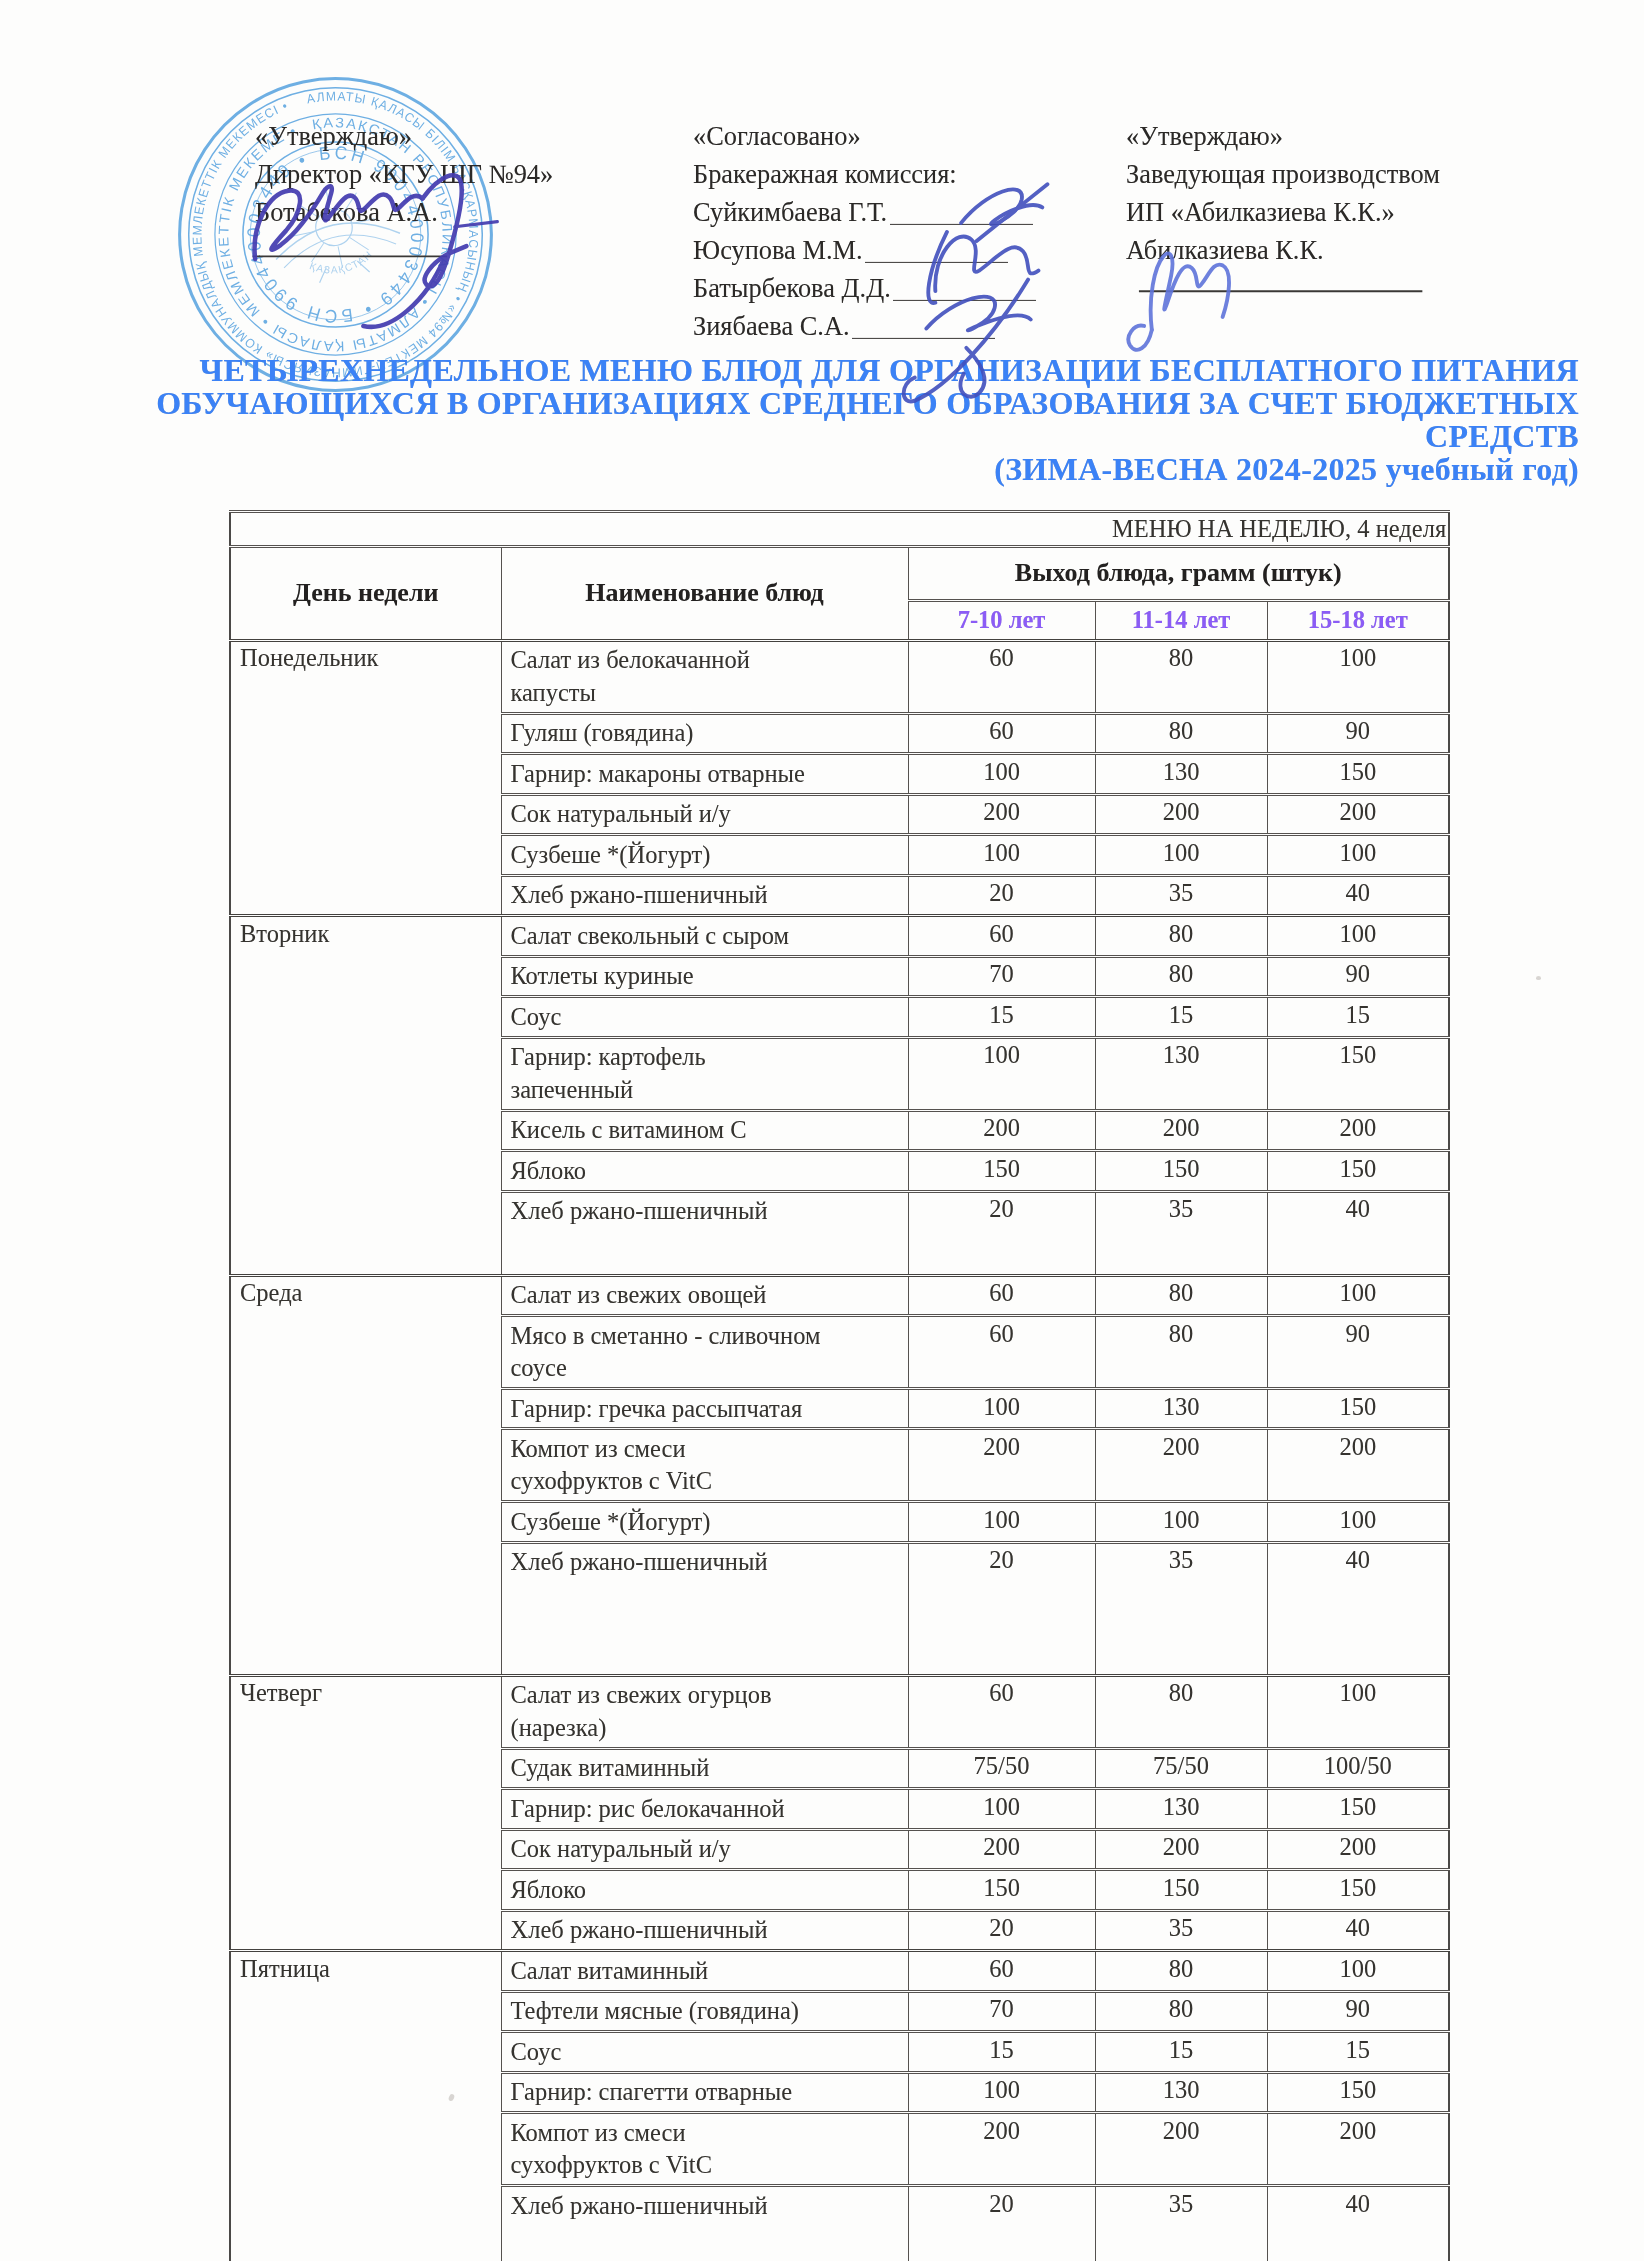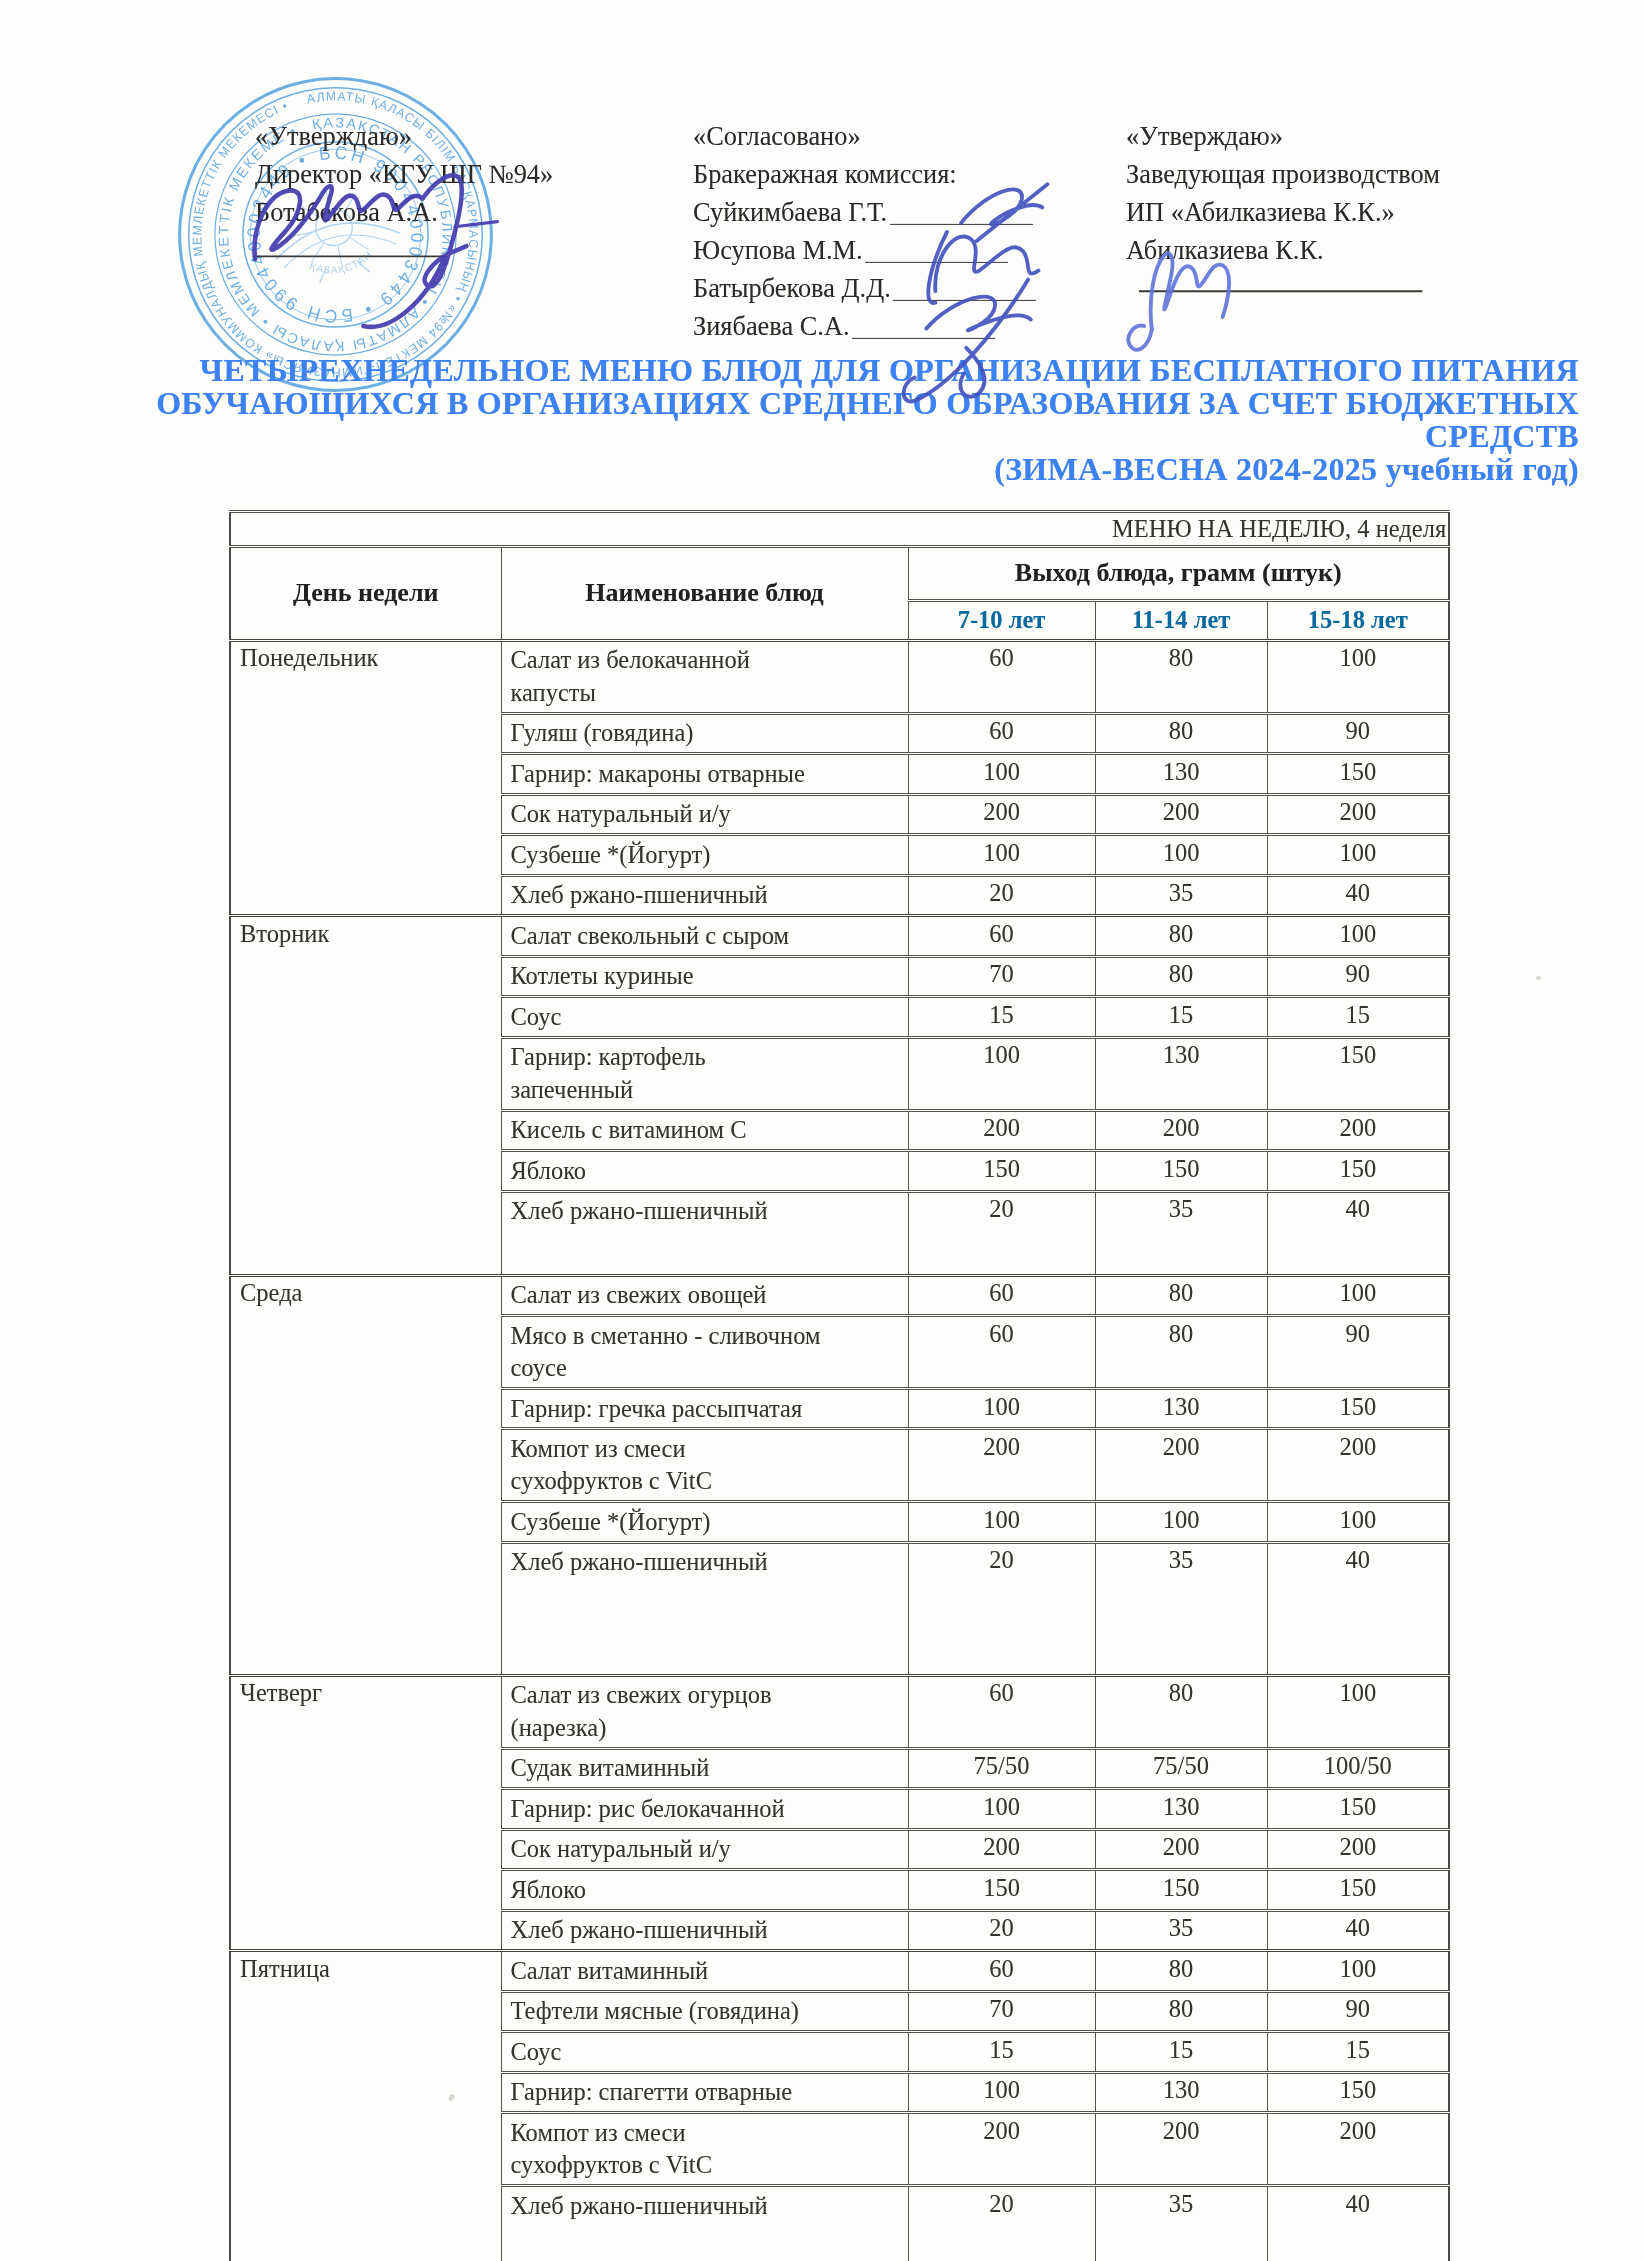--- a/index.html
+++ b/index.html
@@ -37,21 +37,21 @@
     border:2.6px double #4b4947;
     border-bottom:1.9px solid #4b4947;
   }
   table.menu th, table.menu td {
     border-left:1.3px solid #55524f; border-right:1.3px solid #55524f;
     border-top:3.2px double #55524f;
     padding:2.6px 9px;
   }
   tr.caption-row th { font-weight:normal; text-align:right; height:31px; padding:1.9px; }
   tr.head-row th { font-weight:bold; font-size:26px; text-align:center; height:54px; color:#232120; }
-  tr.ages-row th { font-weight:bold; font-size:24.5px; text-align:center; height:40px; color:#0369a1;margin-top:32px; }
+  tr.ages-row th { font-weight:bold; font-size:24.5px; text-align:center; height:40px; color:#8b5cf6;margin-top:32px; }
   tbody tr { height:33px; }
   tbody tr.day-first td { border-top:3.9px double #43413e; }
   td.day-cell  { vertical-align:top; text-align:left; padding-top:3.9px; }
   td.dish-cell { vertical-align:top; text-align:left; white-space:pre-line; line-height:1.32; padding-top:3.2px; }
   td.val-cell  { vertical-align:top; text-align:center; padding-top:3.2px; }
   tbody tr.pad-sm td { padding-bottom:46px; }
   tbody tr.pad-lg td { padding-bottom:95px; }
   
   .speck { position:absolute; background:#b9b5ae; border-radius:50%; opacity:.55; }
   .speck-1 { left:449px; top:2094px; width:4.5px; height:7px; transform:rotate(25deg); }

